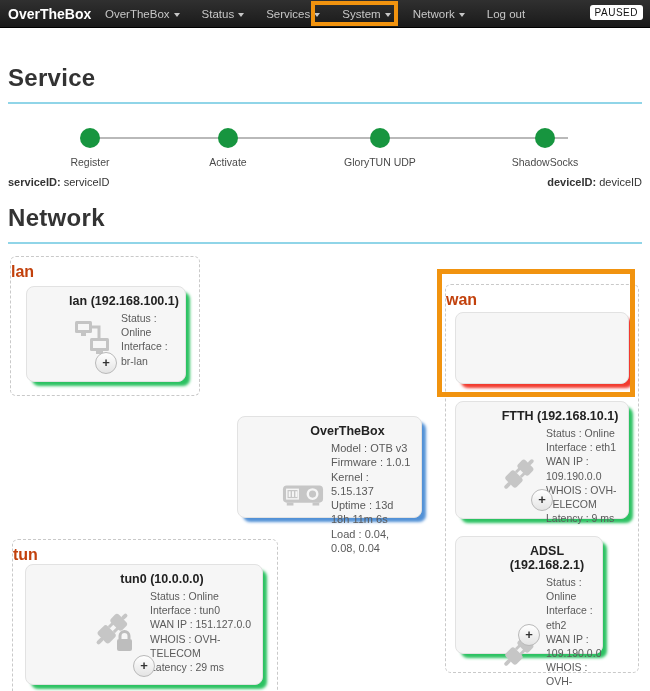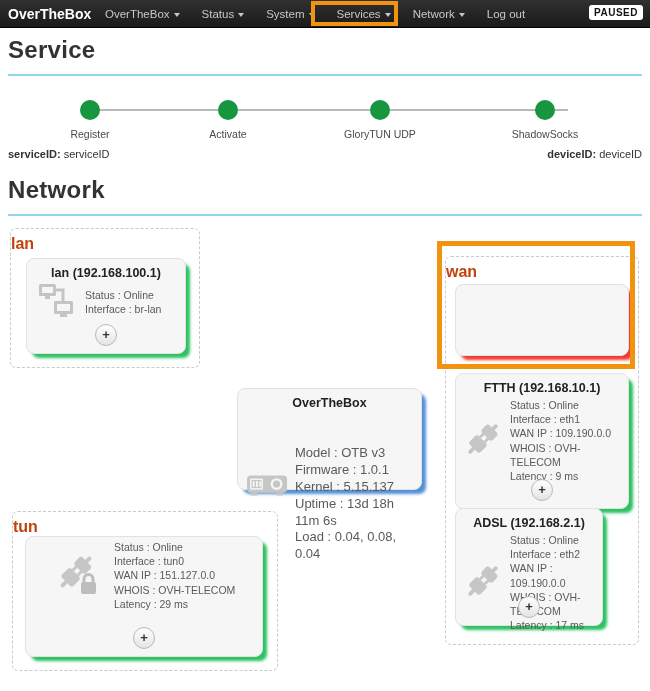--- a/index.html
+++ b/index.html
@@ -11,73 +11,73 @@
             background:linear-gradient(#303030,#1a1a1a); border-bottom:1px solid #000; }
   .brand { position:absolute; left:8px; top:0; line-height:28px;
            font-size:14px; font-weight:bold; color:#fff; }
   .nav-menu { position:absolute; left:94px; top:0; display:flex; }
   .nav-item { line-height:28px; padding:0 11px; font-size:11.5px; color:#c7c7c7;
               white-space:nowrap; cursor:pointer; }
   .caret { display:inline-block; width:0; height:0; margin-left:4px; vertical-align:middle;
            border-left:3.5px solid transparent; border-right:3.5px solid transparent;
            border-top:4px solid #c7c7c7; }
   .paused-badge { position:absolute; right:7px; top:5px; background:#fff; color:#111;
-                  font-size:10px; font-weight:bold; padding:2px 5px; border-radius:3px;
+                  font-size:10px; font-weight:normal; padding:2px 5px; border-radius:3px;
                   letter-spacing:.5px; }
   .nav-highlight { position:absolute; left:311px; top:1px; width:87px; height:25px;
                    border:4px solid var(--annotation,#f1930f); z-index:6; pointer-events:none; }
 
   
-  .page-h1 { font-size:24px; font-weight:bold; color:#333; margin:8px 8px 0 8px;
+  .page-h1 { font-size:24px; font-weight:bold; color:#333; margin:36px 8px 0 8px;
              letter-spacing:.3px; }
   .h-rule { height:2px; background:var(--accent-rule,#90d5e8); margin:10px 8px 0 8px; }
 
   
   .stepper { position:relative; height:52px; margin-top:14px; }
   .step-line { position:absolute; left:90px; width:478px; top:19px; height:2px; background:#b9b9b9; }
   .step-dot { position:absolute; top:10px; width:20px; height:20px; border-radius:50%;
               background:var(--step-done,#17953f); }
   .step-label { position:absolute; top:38px; transform:translateX(-50%);
                 font-size:10.5px; color:#4a4a4a; white-space:nowrap; }
   .ids-row { display:flex; justify-content:space-between; margin:6px 8px 0 8px;
              font-size:11px; color:#333;gap:41px; }
   .ids-row b { font-weight:bold; }
 
   
   .diagram { position:relative; margin-top:10px; height:453px; }
   .net-group { position:absolute; border:1px dashed #c9c9c9; border-radius:6px; }
   .group-label { text-align:left; padding-top:6px; font-size:16px; font-weight:bold; color:#c2410c; }
 
-  .card { position:absolute; background:#f6f6f6; border:1px solid #e2e2e2; border-radius:8px; }
+  .card { position:absolute; background:#f6f6f6; border:1px solid #e2e2e2; border-radius:8px;padding-left:36px; }
   .card.online  { box-shadow:5px 5px 3px -1px var(--online,#2cc262); }
   .card.offline { box-shadow:5px 5px 3px -1px var(--offline,#f23b2f); }
   .card.device  { box-shadow:5px 5px 3px -1px var(--device,#5291d6); }
   .card-title { text-align:center; font-size:12.5px; font-weight:bold; color:#222; padding-top:7px; }
   .card-body { display:flex; align-items:center; gap:10px; padding:3px 8px 0 16px; }
   .card-lines { font-size:10.5px; color:#5a5a5a; line-height:1.35; }
-  .card.device .card-lines { font-size:13px; line-height:1.3;margin-top:32px; }
+  .card.device .card-lines { font-size:11px; line-height:1.3; }
   .icon-wrap { position:relative; flex:0 0 auto; }
   .add-btn { position:absolute; bottom:7px; left:50%; transform:translateX(-50%);
              width:22px; height:22px; border-radius:50%;
              background:linear-gradient(#fff,#e4e4e4); border:1px solid #b9b9b9;
              font-size:13px; font-weight:bold; color:#333; text-align:center;
              line-height:20px; cursor:pointer; }
   .wan-highlight { position:absolute; left:437px; top:15px; width:198px; height:128px;
                    border:5px solid var(--annotation,#f1930f); z-index:6; pointer-events:none; }
 </style>
 </head>
 <body>
 
 <div class="navbar">
   <span class="brand">OverTheBox</span>
   <div class="nav-menu">
     <span class="nav-item"><span>OverTheBox</span><span class="caret"></span></span>
     <span class="nav-item"><span>Status</span><span class="caret"></span></span>
+    <span class="nav-item"><span>Services</span><span class="caret"></span></span>
     <span class="nav-item"><span>System</span><span class="caret"></span></span>
-    <span class="nav-item"><span>Services</span><span class="caret"></span></span>
     <span class="nav-item"><span>Network</span><span class="caret"></span></span>
     <span class="nav-item"><span>Log out</span></span>
   </div>
   <span class="paused-badge">PAUSED</span>
   <div class="nav-highlight"></div>
 </div>
 
 <h1 class="page-h1">Service</h1>
 <div class="h-rule"></div>
 
@@ -130,21 +130,21 @@
     <div class="add-btn">+</div>
   </div>
 
   <div class="net-group" style="left:445px; top:30px; width:194px; height:389px">
     <div class="group-label">wan</div>
   </div>
 
   <div class="card offline" style="left:455px; top:58px; width:174px; height:72px">
   </div>
 
-  <div class="card online" style="left:455px; top:147px; width:174px; height:136px">
+  <div class="card online" style="left:455px; top:147px; width:174px; height:118px">
     <div class="card-title">FTTH (192.168.10.1)</div>
     <div class="card-body" style="padding-left:6px; gap:6px">
       <span class="icon-wrap">
         <svg width="42" height="42" viewBox="0 0 44 44">
           <g transform="rotate(-45 22 22)" fill="#c6c6c6">
             <rect x="1" y="20" width="8" height="4" rx="2"></rect>
             <rect x="8" y="14" width="13" height="16" rx="3"></rect>
             <rect x="21" y="17" width="6" height="3"></rect>
             <rect x="21" y="24" width="6" height="3"></rect>
             <rect x="26" y="14" width="11" height="16" rx="3"></rect>
@@ -213,20 +213,21 @@
         <div>Uptime : 13d 18h 11m 6s</div>
         <div>Load : 0.04, 0.08, 0.04</div>
       </div>
     </div>
   </div>
 
   <div class="net-group" style="left:12px; top:285px; width:266px; height:160px">
     <div class="group-label">tun</div>
   </div>
   <div class="card online" style="left:25px; top:310px; width:238px; height:121px">
+    <div class="card-title">tun0 (10.0.0.0)</div>
     <div class="card-body" style="padding-left:28px; gap:14px">
       <span class="icon-wrap">
         <svg width="46" height="46" viewBox="0 0 46 46">
           <g transform="rotate(-45 22 22)" fill="#c6c6c6">
             <rect x="1" y="20" width="8" height="4" rx="2"></rect>
             <rect x="8" y="14" width="13" height="16" rx="3"></rect>
             <rect x="21" y="17" width="6" height="3"></rect>
             <rect x="21" y="24" width="6" height="3"></rect>
             <rect x="26" y="14" width="11" height="16" rx="3"></rect>
             <rect x="36" y="20" width="7" height="4" rx="2"></rect>

